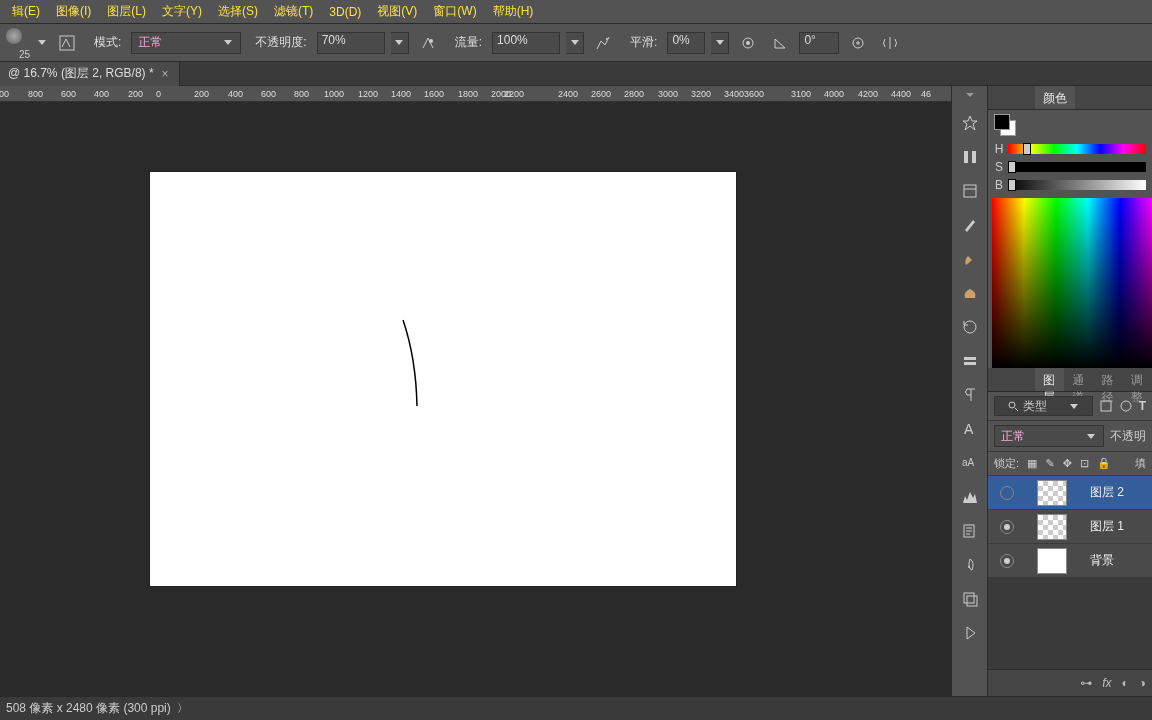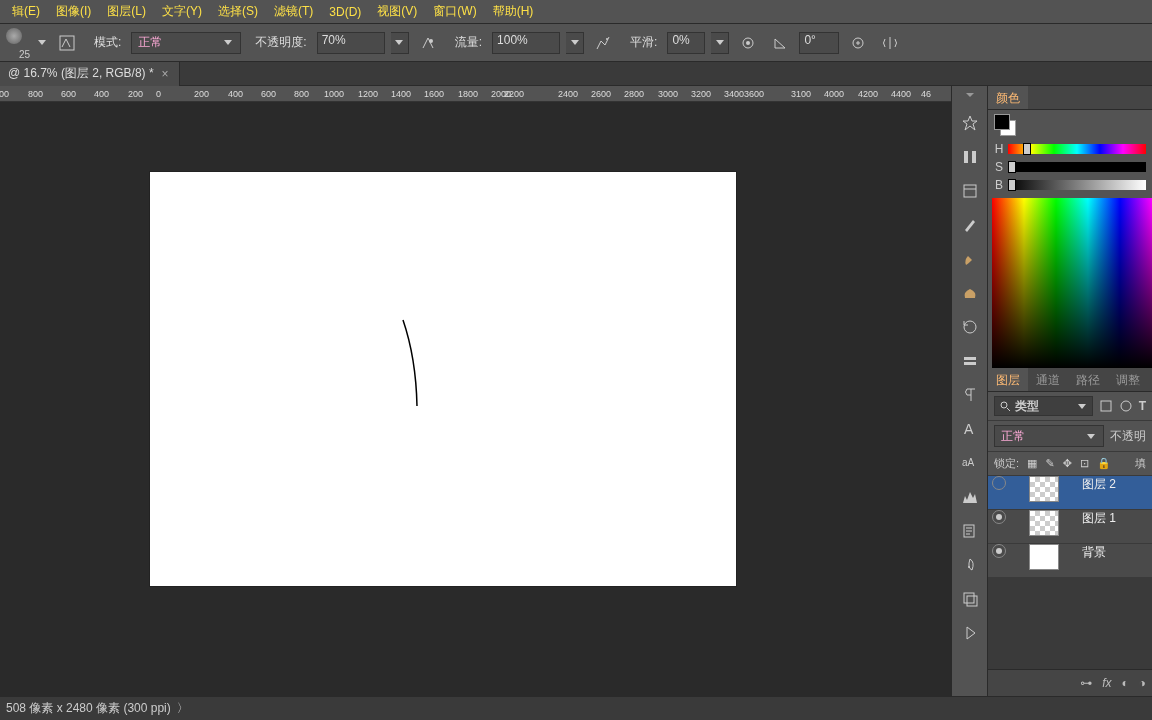--- a/index.html
+++ b/index.html
@@ -38,45 +38,45 @@
 
 .iconstrip { width:36px; background:#535353; border-left:1px solid #2a2a2a; display:flex; flex-direction:column; align-items:center; padding-top:4px; gap:12px;}
 .iconstrip .collapse {height:10px;width:100%;display:flex;justify-content:center;align-items:center;}
 .iconstrip .collapse::before{content:"";border-top:4px solid #999;border-left:4px solid transparent;border-right:4px solid transparent;}
 .iconstrip .ic {width:22px;height:22px;display:flex;align-items:center;justify-content:center;color:#ccc;}
 
 
 .panels { width:165px; background:#535353; border-left:1px solid #2a2a2a; display:flex; flex-direction:column;}
 .pnl-tabs { height:24px; background:#454545; display:flex; border-bottom:1px solid #2a2a2a;}
 .pnl-tab { padding:4px 8px; color:#999;}
-.pnl-tab.active { background:#535353; color:#fdba74;}
+.pnl-tab.active { background:#535353; color:#e5e5e5;margin-left:47px;}
 
 
 .swatches { display:flex; align-items:center; gap:4px; padding:4px 6px;}
 .swatch-main { position:relative; width:22px; height:22px;}
 .swatch-main .fg{position:absolute;width:16px;height:16px;background:#000;border:1px solid #999;top:0;left:0;}
 .swatch-main .bg{position:absolute;width:16px;height:16px;background:#fff;border:1px solid #999;bottom:0;right:0;}
 .hsb-row{display:flex;align-items:center;gap:4px;padding:2px 6px;}
 .hsb-row .lab{width:10px;text-align:center;}
 .hsb-row .bar{flex:1;height:10px;position:relative;}
 .hsb-row .handle{position:absolute;top:-1px;width:8px;height:12px;background:#ccc;border:1px solid #000;left:15px;}
 .h-bar{background:linear-gradient(to right,red,yellow,lime,cyan,blue,magenta,red);}
 .s-bar{background:linear-gradient(to right,#000,#000);}
 .b-bar{background:linear-gradient(to right,#000,#fff);}
 .picker { height:170px; margin:4px 0 0 4px; background: linear-gradient(to top, black, transparent), linear-gradient(to right, red, yellow, lime, cyan, blue, magenta); }
 
 
 .layerbar{display:flex;align-items:center;gap:6px;padding:4px 6px;border-bottom:1px solid #3a3a3a;}
-.layerbar .search{background:#3f3f3f;border:1px solid #333;height:20px;flex:1;display:flex;align-items:center;padding:0 4px;gap:4px;font-weight:bold;}
+.layerbar .search{background:#3f3f3f;border:1px solid #333;height:20px;flex:1;display:flex;align-items:center;padding:0 12px;gap:4px;}
 .blend-row{display:flex;align-items:center;gap:6px;padding:4px 6px;border-bottom:1px solid #3a3a3a;}
 .blend-row .sel{flex:1;min-width:0;}
 .lock-row{display:flex;align-items:center;gap:8px;padding:4px 6px;border-bottom:1px solid #3a3a3a;font-size:11px;}
 .lock-row .li{color:#ccc;}
 .layers{background:#4a4a4a;}
-.layer{display:flex;height:34px;padding:0 4px;border-bottom:1px solid #3a3a3a;gap:23px;}
+.layer{display:flex;align-items:center;height:34px;padding:0 12px;border-bottom:1px solid #3a3a3a;gap:23px;}
 .layer.active{background:#335e99;}
 .eye{width:14px;height:14px;border:1px solid #888;border-radius:50%;position:relative;}
 .eye.on::after{content:"";position:absolute;inset:3px;background:#ccc;border-radius:50%;}
 .thumb{width:30px;height:26px;background:#fff;border:1px solid #888;}
 .thumb.trans{background:repeating-conic-gradient(#ccc 0 25%,#fff 0 50%) 0 0/10px 10px;}
 .lname{color:#eee;font-size:12px;}
 .layer-btm{display:flex;justify-content:flex-end;gap:10px;padding:6px;border-top:1px solid #2a2a2a;background:#454545;}
 .layer-btm span{color:#bbb;font-size:12px;}
 
 

